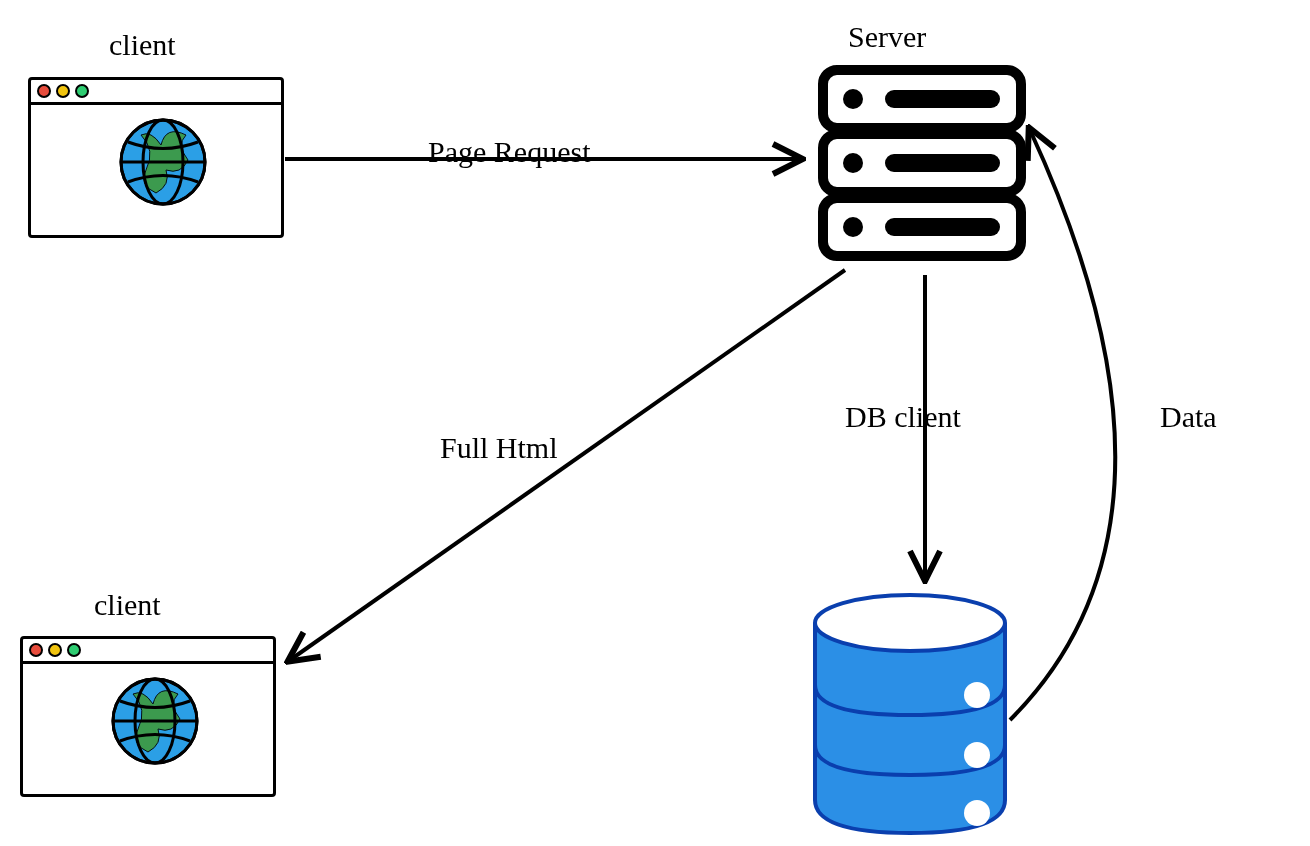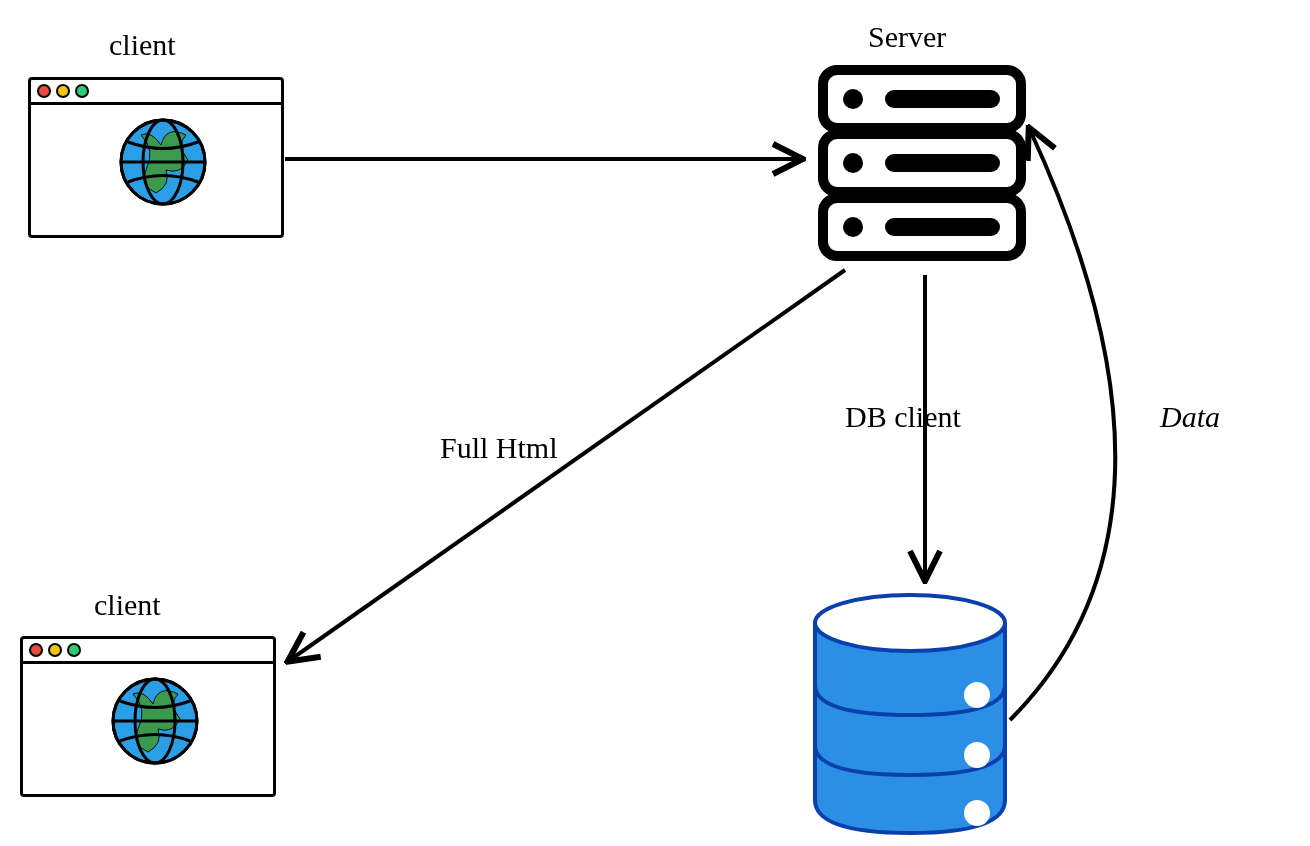--- a/index.html
+++ b/index.html
@@ -88,21 +88,21 @@
       <circle cx="47" cy="47" r="42" fill="#2B9FE6" stroke="#000" stroke-width="3"></circle>
       <path d="M25 20 Q40 35 30 55 Q22 70 40 78 Q55 70 50 55 Q65 60 72 45 Q60 30 70 20 Q50 10 45 30 Q35 15 25 20 Z" fill="#3E9A3E" stroke="#000" stroke-width="1" opacity="0.9"></path>
       <ellipse cx="47" cy="47" rx="42" ry="42" fill="none" stroke="#000" stroke-width="3"></ellipse>
       <ellipse cx="47" cy="47" rx="20" ry="42" fill="none" stroke="#000" stroke-width="3"></ellipse>
       <line x1="5" y1="47" x2="89" y2="47" stroke="#000" stroke-width="3"></line>
       <path d="M12 27 Q47 40 82 27" fill="none" stroke="#000" stroke-width="3"></path>
       <path d="M12 67 Q47 54 82 67" fill="none" stroke="#000" stroke-width="3"></path>
     </svg>
   </div>
 
-  <div class="label" style="left:868px; top:20px;">Server</div>
+  <div class="label" style="left:848px; top:20px;">Server</div>
 
   <svg class="server" width="215" height="205">
     <g stroke="#000" stroke-width="10" fill="#fff" stroke-linejoin="round">
       <rect x="8" y="8" width="198" height="58" rx="14"></rect>
       <rect x="8" y="72" width="198" height="58" rx="14"></rect>
       <rect x="8" y="136" width="198" height="58" rx="14"></rect>
     </g>
     <g fill="#000">
       <circle cx="38" cy="37" r="10"></circle>
       <circle cx="38" cy="101" r="10"></circle>
@@ -153,20 +153,21 @@
 
     <line x1="285" y1="159" x2="800" y2="159" stroke="#000" stroke-width="4" marker-end="url(#arrow)"></line>
 
     <line x1="845" y1="270" x2="290" y2="660" stroke="#000" stroke-width="4" marker-end="url(#arrow)"></line>
 
     <line x1="925" y1="275" x2="925" y2="578" stroke="#000" stroke-width="4" marker-end="url(#arrow)"></line>
 
     <path d="M1010 720 Q1210 520 1030 130" fill="none" stroke="#000" stroke-width="4" marker-end="url(#arrow)"></path>
   </svg>
 
+  <div class="label" style="left:428px; top:135px;">Page Request</div>
 
   <div class="label" style="left:440px; top:400px;margin-top:31px;">Full Html</div>
 
   <div class="label" style="left:845px; top:400px;">DB client</div>
 
-  <div class="label" style="left:1160px; top:400px;font-style:italic;">Data</div>
+  <div class="label" style="left:1160px; top:400px;">Data</div>
 
 </div>
 
 </body></html>

